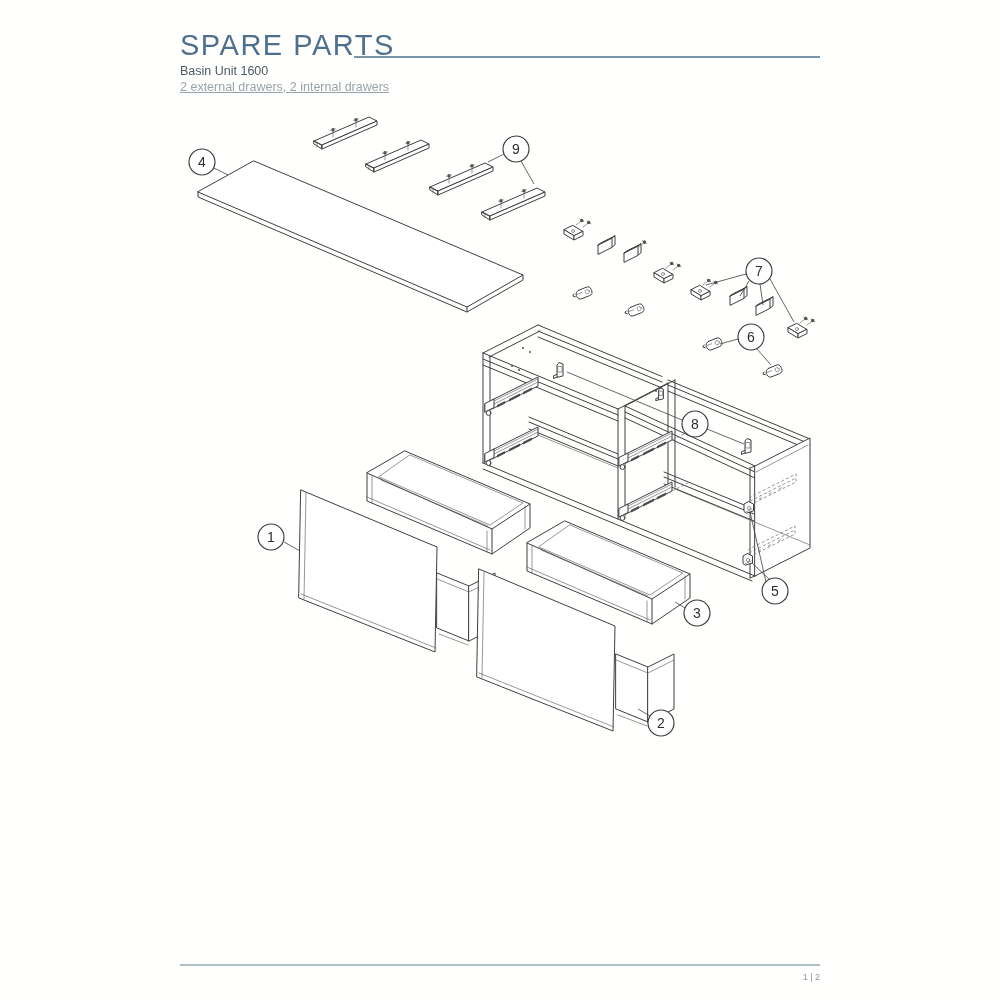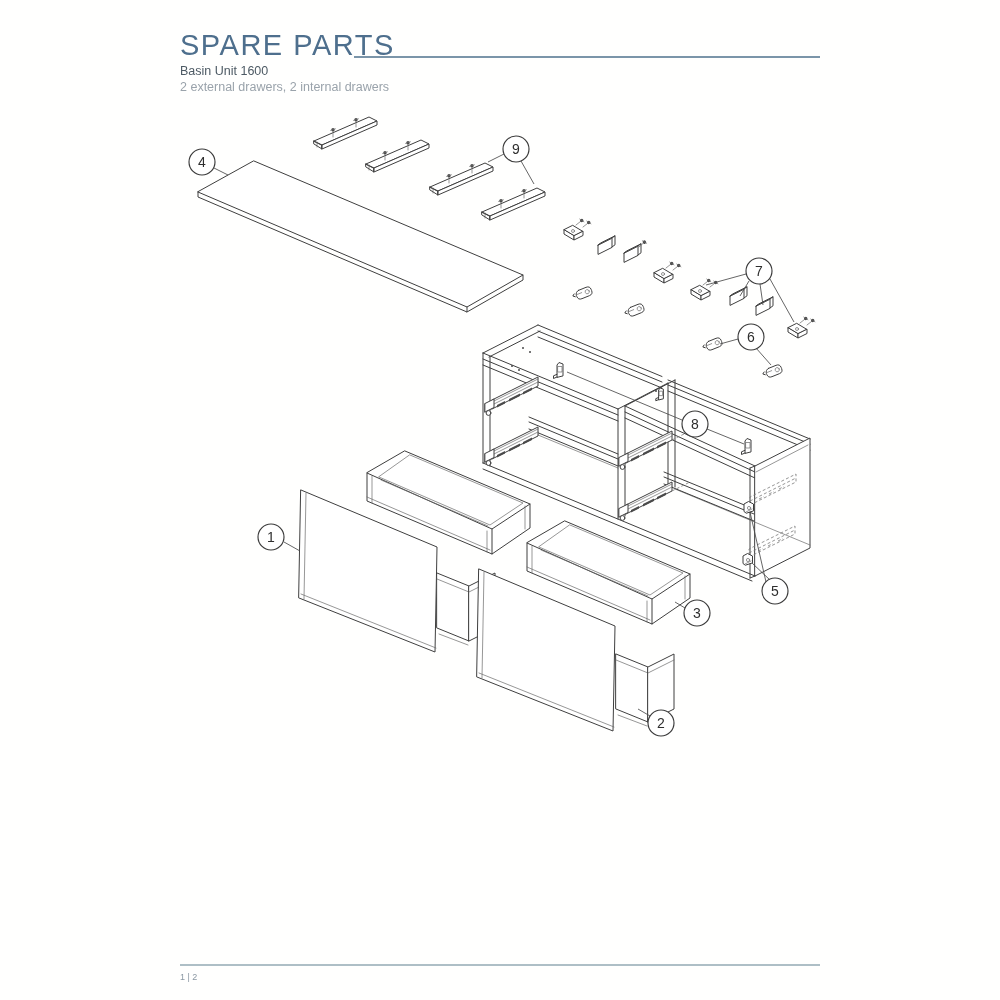--- a/index.html
+++ b/index.html
@@ -15,24 +15,24 @@
   html,body{margin:0;padding:0;background:#ffffff;}
   .page{position:relative;width:1000px;height:1000px;background:#fffffe;overflow:hidden;
         font-family:"Liberation Sans", sans-serif;}
   .hdr-title{position:absolute;left:180px;top:31px;margin:0;font-size:29px;line-height:29px;
         font-weight:400;letter-spacing:1.5px;color:var(--title-color);}
   .title-rule{position:absolute;left:354px;top:56px;width:466px;height:2px;
         background:var(--rule-color);}
   .hdr-product{position:absolute;left:180px;top:64px;font-size:12.5px;font-weight:400;
         color:var(--product-color);}
   .hdr-desc{position:absolute;left:180px;top:80px;font-size:12.5px;font-weight:400;
-        color:var(--desc-color);}
+        color:var(--desc-color);text-decoration:underline;}
   .footer-rule{position:absolute;left:180px;top:964px;width:640px;height:1.5px;
         background:var(--footer-rule-color);}
-  .page-num{position:absolute;left:180px;top:972px;width:640px;text-align:left;
+  .page-num{position:absolute;left:180px;top:972px;width:640px;text-align:right;
         font-size:9px;color:var(--pagenum-color);}
   svg.diagram{position:absolute;left:0;top:0;}
   svg.diagram *{vector-effect:non-scaling-stroke;}
   .ln{stroke:var(--line-color);stroke-width:1;fill:none;stroke-linecap:round;stroke-linejoin:round;}
   .lnw{stroke:var(--line-color);stroke-width:1;fill:#ffffff;stroke-linecap:round;stroke-linejoin:round;}
   .fine{stroke:var(--fine-color);stroke-width:.7;fill:none;stroke-linecap:round;}
   .dash{stroke:#7a7a7a;stroke-width:.8;fill:none;stroke-dasharray:3 2.2;}
   .dk{fill:#4a4a4a;stroke:none;}
   .callout circle{fill:#ffffff;stroke:#3a3a3a;stroke-width:1.15;}
   .callout text{fill:#2e2e2e;font-size:14px;font-family:"Liberation Sans",sans-serif;

